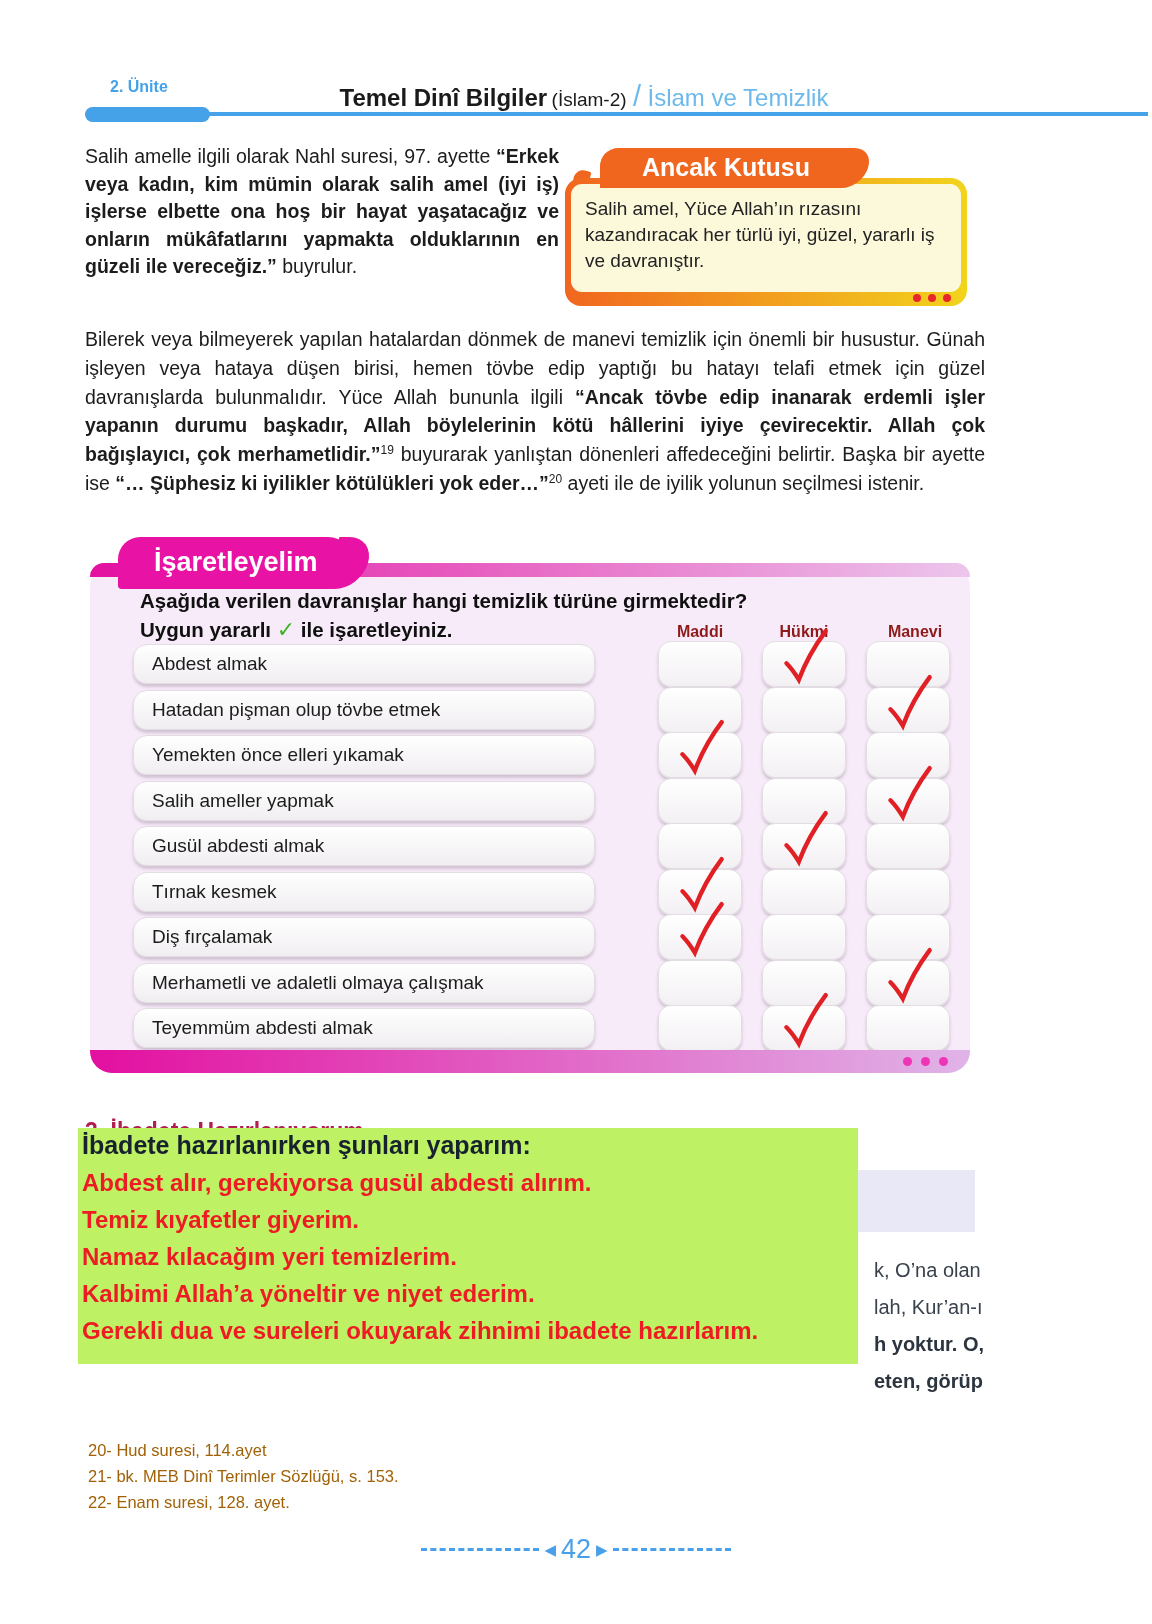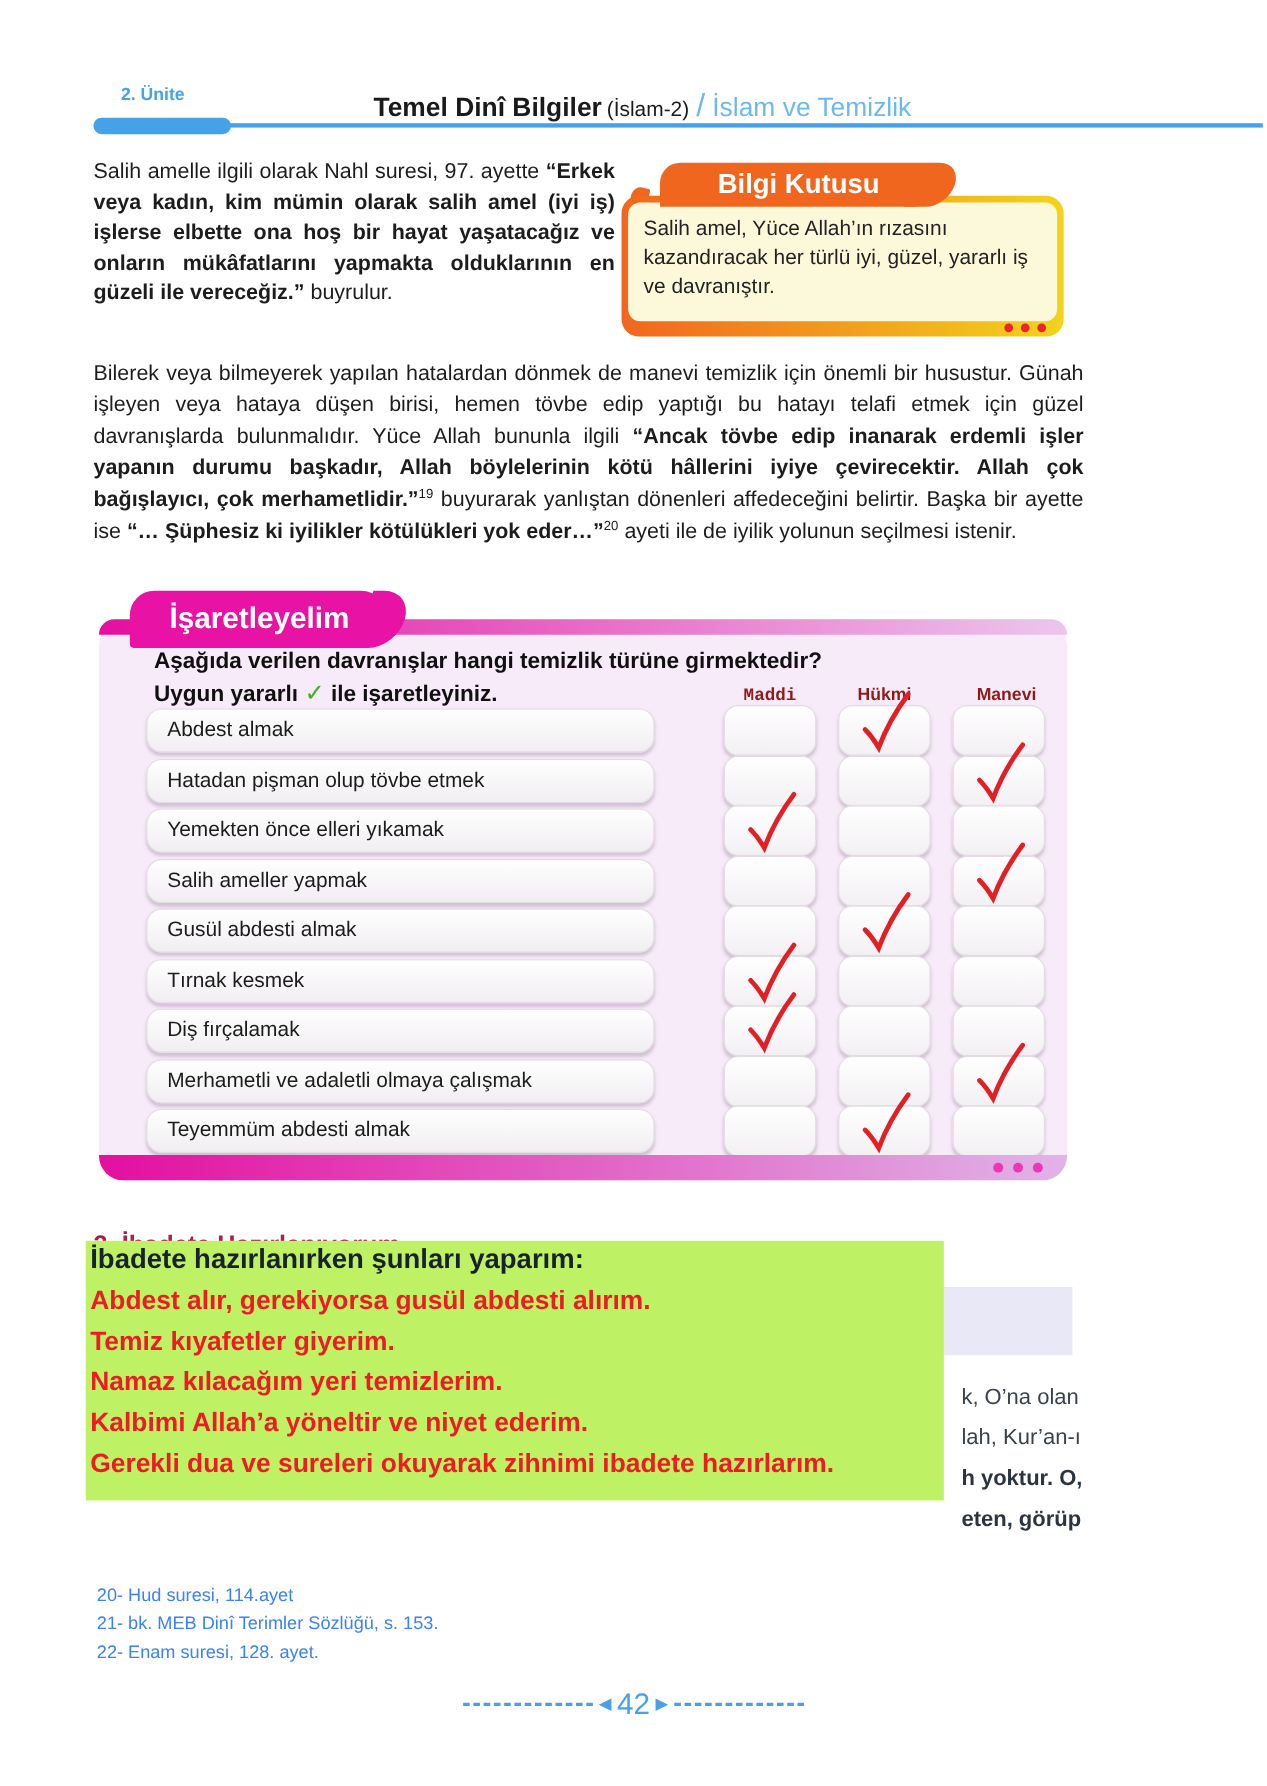--- a/index.html
+++ b/index.html
@@ -66,21 +66,21 @@
   .qtext{position:absolute;left:63px;top:13px;font-family:"DejaVu Serif","Liberation Serif",serif;font-style:italic;font-size:28px;color:#4c1d95}
   .answers{position:absolute;left:78px;top:1128px;width:780px;background:#bef264;z-index:2;padding:3px 0 10px 4px}
   .ans-head{font-size:25px;font-weight:800;color:#18222e;margin-bottom:9px;white-space:nowrap}
   .ans-line{font-size:24px;font-weight:800;color:var(--answer-red);margin-bottom:9px;white-space:nowrap}
   .fragments{position:absolute;left:874px;top:1252px;width:270px}
   .frag{font-size:20px;color:#39424c;height:37px;line-height:37px;white-space:nowrap}
   .frag.fb{font-weight:700;color:#2c353f}
 
   
   .footnotes{position:absolute;left:88px;top:1437px}
-  .fn{font-size:16.5px;color:#3b82f6;line-height:26px}
+  .fn{font-size:16.5px;color:#a16207;line-height:26px}
   .pagefoot{position:absolute;left:0;right:0;top:1536px;display:flex;align-items:center;justify-content:center;gap:5px;color:var(--footer-blue)}
   .dash{width:118px;border-top:3px dashed var(--footer-blue)}
   .tri{font-size:15px;line-height:1}
   .pnum{font-size:27px;font-weight:500;line-height:1}
 </style>
 </head>
 <body>
 
 <div class="page">
 
@@ -91,41 +91,41 @@
     <span class="t-slash">/</span>
     <span class="t-topic">İslam ve Temizlik</span>
   </div>
   <div class="rule-pill"></div>
   <div class="rule-line"></div>
 
   <p class="intro"><span>Salih amelle ilgili olarak Nahl suresi, 97. ayette </span><span class="b">“Erkek veya kadın, kim mümin olarak salih amel (iyi iş) işlerse elbette ona hoş bir hayat yaşatacağız ve onların mükâfatlarını yapmakta olduklarının en güzeli ile vereceğiz.”</span><span> buyrulur.</span></p>
 
   <div class="infobox">
     <div class="ib-hook"></div>
-    <div class="ib-tab">Bilgi Kutusu</div>
+    <div class="ib-tab">Ancak Kutusu</div>
     <div class="ib-frame">
       <div class="ib-inner">Salih amel, Yüce Allah’ın rızasını kazandıracak her türlü iyi, güzel, yararlı iş ve davranıştır.</div>
       <div class="ib-dots">
           <span></span>
           <span></span>
           <span></span>
         </div>
     </div>
   </div>
 
   <p class="bodypara"><span>Bilerek veya bilmeyerek yapılan hatalardan dönmek de manevi temizlik için önemli bir husustur. Günah işleyen veya hataya düşen birisi, hemen tövbe edip yaptığı bu hatayı telafi etmek için güzel davranışlarda bulunmalıdır. Yüce Allah bununla ilgili </span><span class="b">“Ancak tövbe edip inanarak erdemli işler yapanın durumu başkadır, Allah böylelerinin kötü hâllerini iyiye çevirecektir. Allah çok bağışlayıcı, çok merhametlidir.”</span><sup>19</sup><span> buyurarak yanlıştan dönenleri affedeceğini belirtir. Başka bir ayette ise </span><span class="b">“… Şüphesiz ki iyilikler kötülükleri yok eder…”</span><sup>20</sup><span> ayeti ile de iyilik yolunun seçilmesi istenir.</span></p>
 
   <div class="act-hook"></div>
   <div class="act-tab">İşaretleyelim</div>
   <div class="activity">
     <div class="act-topbar"></div>
     <div class="act-q1">Aşağıda verilen davranışlar hangi temizlik türüne girmektedir?</div>
     <div class="act-q2"><span>Uygun yararlı </span><span class="gcheck">✓</span><span> ile işaretleyiniz.</span></div>
     <div id="col-heads">
-        <div class="col-head" style="left: 565px; font-family: Liberation Mono, monospace;">Maddi</div>
+        <div class="col-head" style="left: 565px;">Maddi</div>
         <div class="col-head" style="left: 669px;">Hükmi</div>
         <div class="col-head" style="left: 780px;">Manevi</div>
       </div>
     <div id="activity-rows">
         <div>
           <div class="row-pill" style="top:81px">Abdest almak</div>
           <div class="cbox" style="left:568px;top:78px"></div>
           <div class="cbox" style="left:672px;top:78px">
             <svg class="check" viewBox="0 0 52 60">
               <path d="M9 36 C14 41 18 47 21 52 C27 36 38 17 47 5" fill="none" stroke="var(--check-red)" stroke-width="4.2" stroke-linecap="round"></path>

